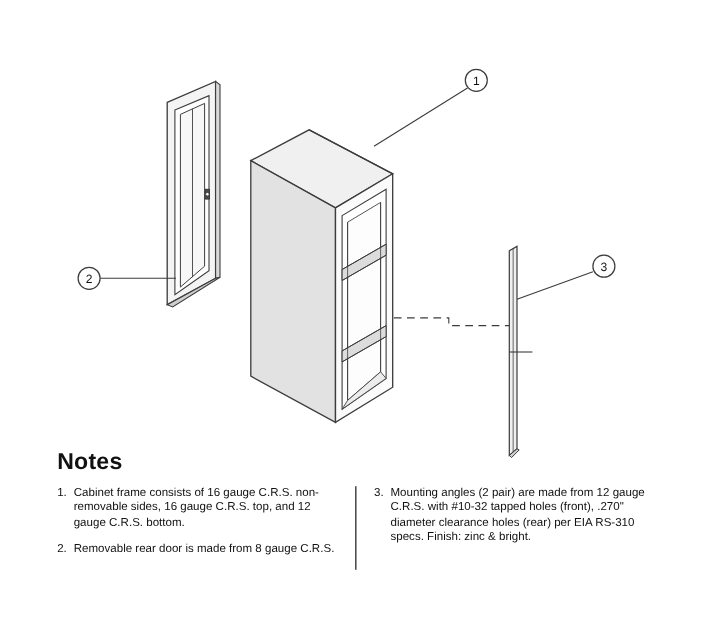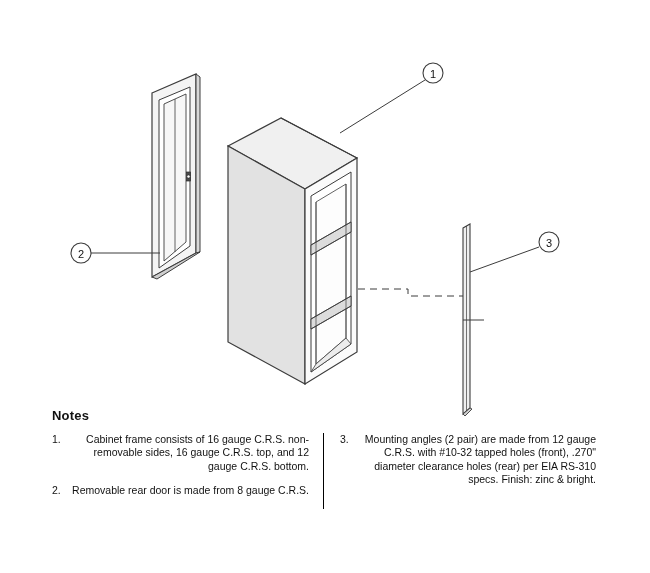--- a/index.html
+++ b/index.html
@@ -22,21 +22,21 @@
     width: 650px;
     height: 573px;
   }
   .notes-block {
     position: absolute;
     left: 52px;
     top: 408px;
     width: 560px;
   }
   .notes-title {
-    font-size: 13px;
+    font-size: 21px;
     font-weight: bold;
     letter-spacing: 0.2px;
     margin: 0 0 10px 0;
     color: #111;
   }
   .notes-columns {
     display: flex;
     flex-direction: row;
     align-items: flex-start;
   }
@@ -59,21 +59,20 @@
     line-height: 13.4px;
     color: #111;
     margin-bottom: 11px;
   }
   .note-num {
     width: 15px;
     flex: 0 0 15px;
   }
   .note-text {
     flex: 1 1 auto;
-    text-align: right;
   }
   svg text {
     font-family: "Liberation Sans", sans-serif;
   }
 </style>
 </head>
 <body>
 
 <svg id="diagram-root" viewBox="0 0 650 573" width="650" height="573" xmlns="http://www.w3.org/2000/svg">
 

